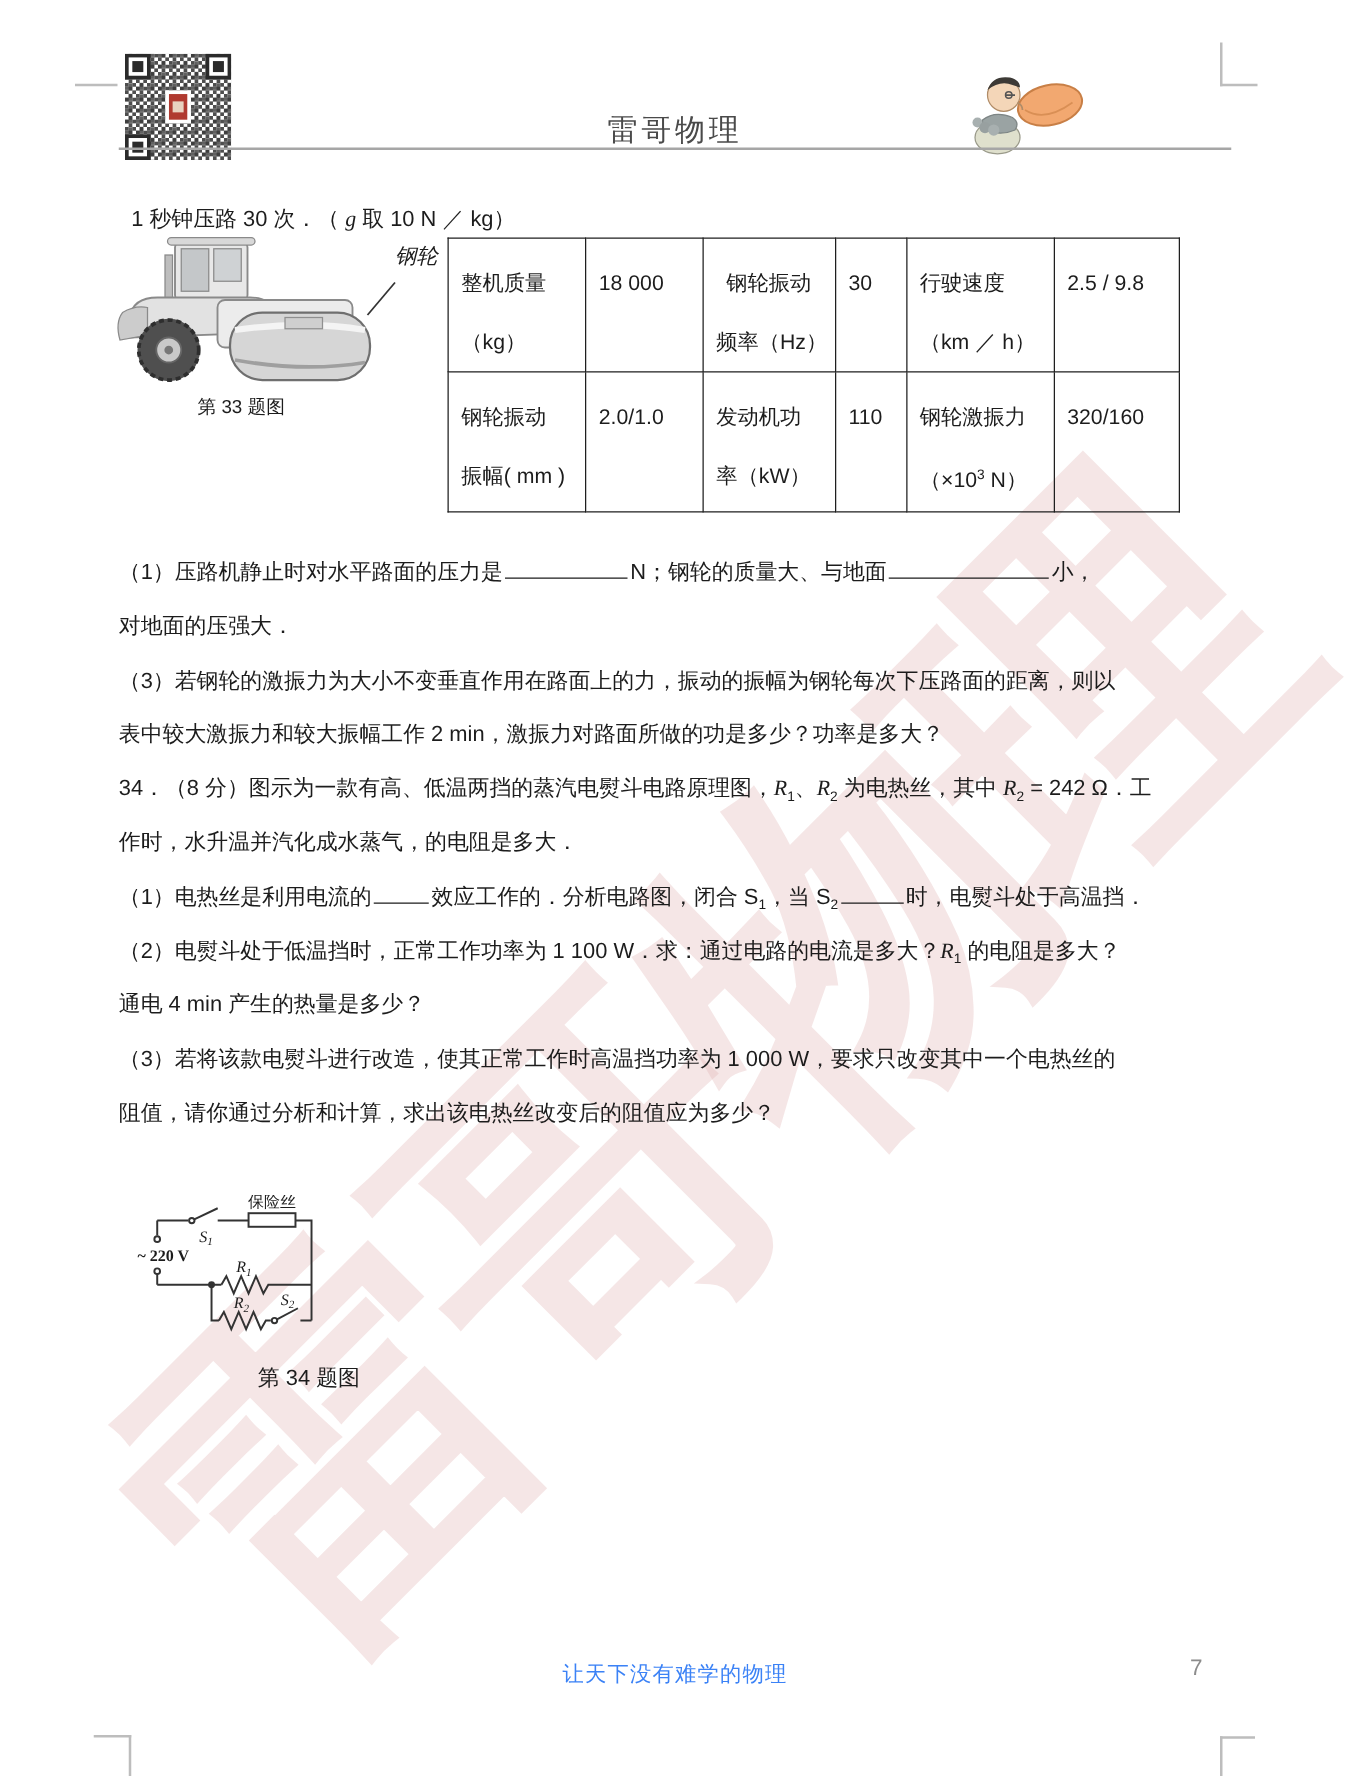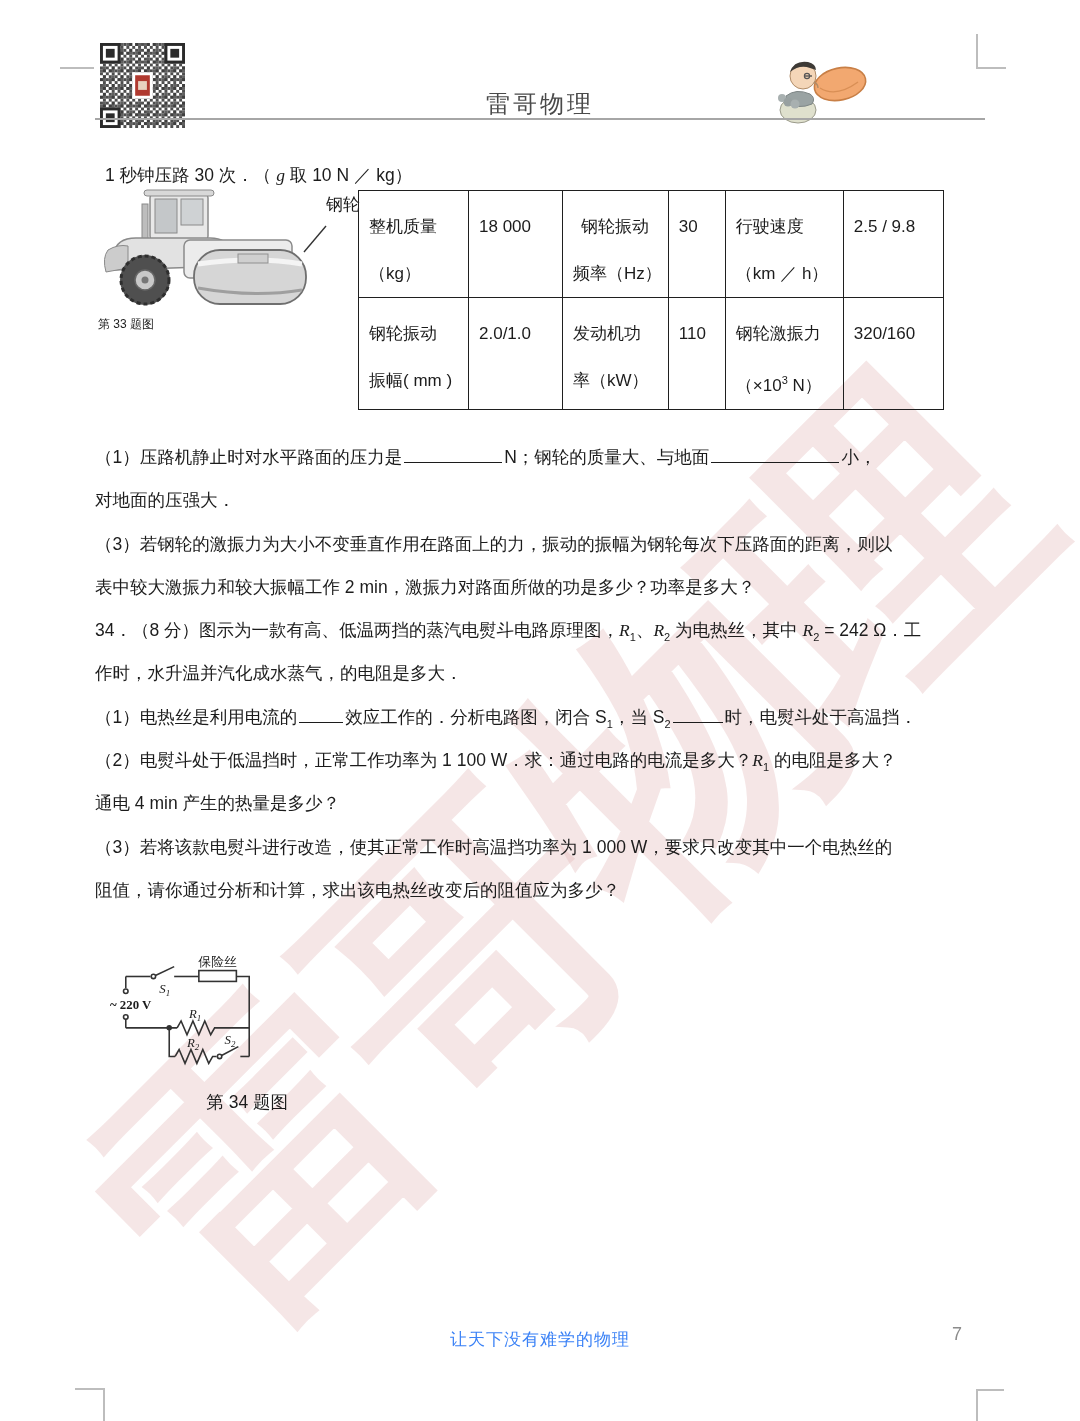--- a/index.html
+++ b/index.html
@@ -14,22 +14,22 @@
   
   .mark{position:absolute;background:#bdbdbd;}
   
   .hdr-rule{position:absolute;left:95px;top:118px;width:890px;height:2px;background:#a6a6a6;}
   .hdr-title{position:absolute;left:0;right:0;top:88px;text-align:center;font-size:24px;
              color:#4a4a4a;letter-spacing:3px;}
   .qr{position:absolute;left:100px;top:43px;}
   .mascot{position:absolute;left:768px;top:46px;}
   
   .intro{position:absolute;left:105px;top:147px;font-size:17.5px;white-space:nowrap;margin-top:16px;}
-  .fig33{position:absolute;left:98px;top:188px;}
-  .fig33-caption{position:absolute;left:98px;top:316px;width:190px;font-size:12px;}
+  .fig33{position:absolute;left:88px;top:188px;font-style:italic;}
+  .fig33-caption{position:absolute;left:98px;top:316px;width:190px;text-align:center;font-size:15px;}
   table.spec{position:absolute;left:358px;top:190px;border-collapse:collapse;table-layout:fixed;}
   table.spec td{border:1.7px solid #1f1f1f;vertical-align:top;padding:12px 6px 0 10px;
                 font-size:17px;line-height:47px;white-space:nowrap;}
   .paras{position:absolute;left:95px;top:436px;width:895px;font-size:17.5px;}
   .tline{height:43.3px;line-height:43.3px;white-space:nowrap;}
   .blank{display:inline-block;border-bottom:1.6px solid #1c1c1c;height:1em;
          vertical-align:baseline;margin:0 2px;}
   sub{font-size:11px;}
   sup{font-size:11px;}
   .it{font-style:italic;font-family:"Liberation Serif",serif;}

